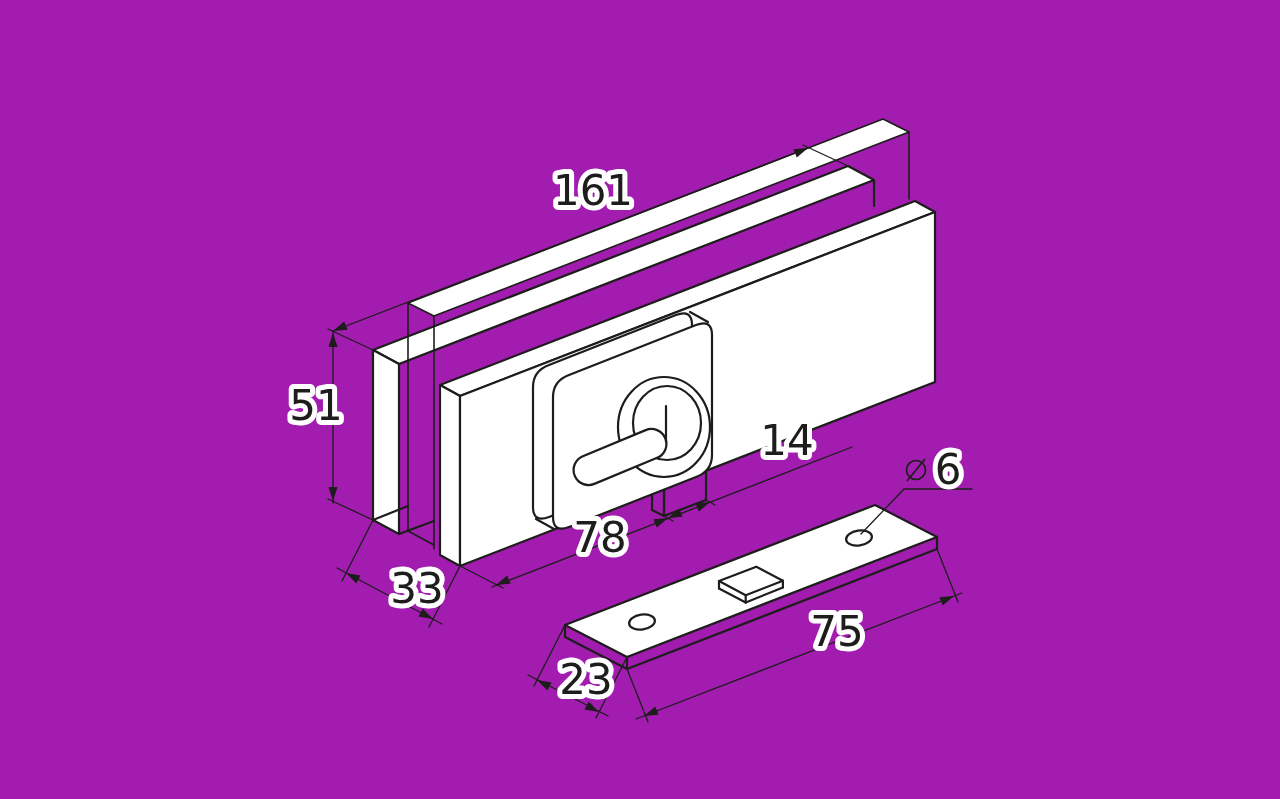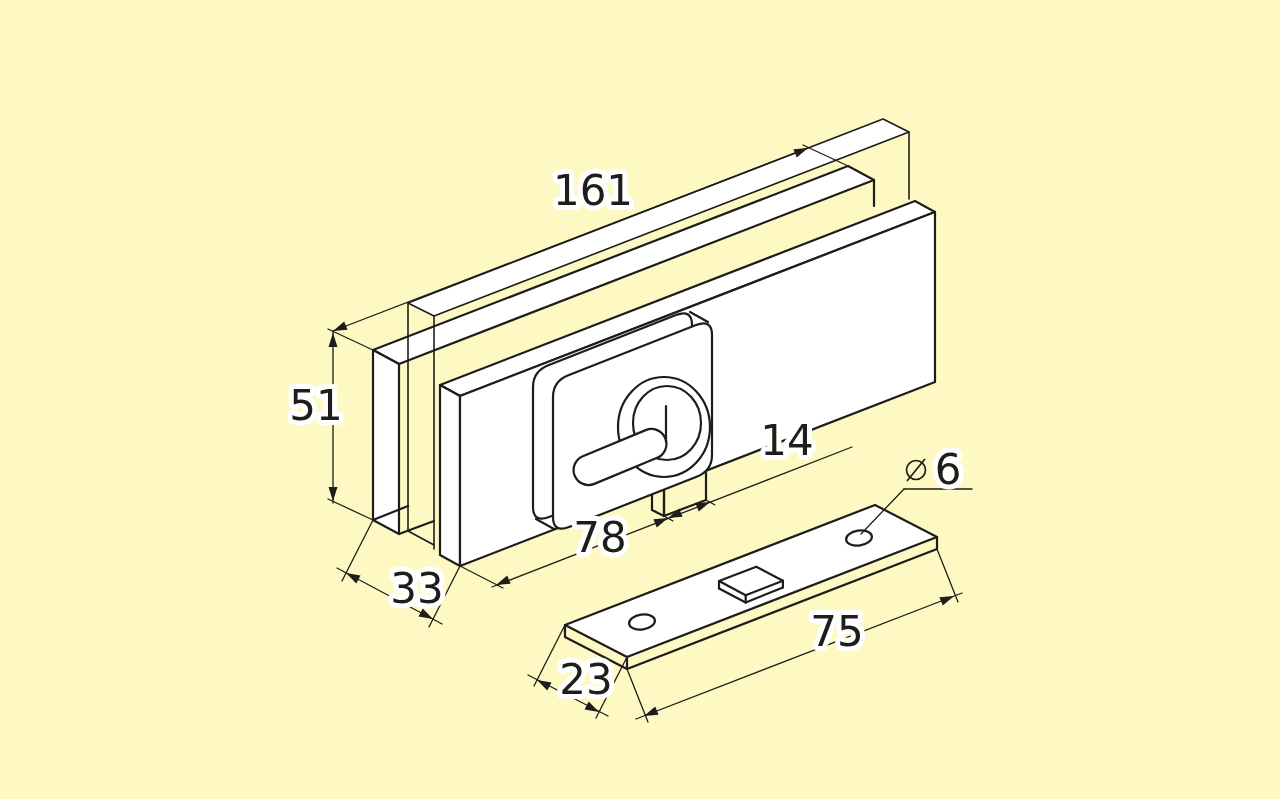--- a/index.html
+++ b/index.html
@@ -1,16 +1,16 @@
 <!DOCTYPE html>
 <html><head>
 <meta charset="utf-8">
 <style>
   html,body{margin:0;padding:0;background:#ffffff;}
-  #stage{position:relative;width:1280px;height:799px;background:#fef9c3;overflow:hidden;
+  #stage{position:relative;width:1280px;height:799px;background:#a21caf;overflow:hidden;
          font-family:"DejaVu Sans", sans-serif;}
   svg{display:block;}
   .part{fill:none;stroke:#1d1d1b;stroke-width:2.2;stroke-linejoin:round;stroke-linecap:round;}
   .partf{fill:#ffffff;stroke:#1d1d1b;stroke-width:2.2;stroke-linejoin:round;}
   .glass{fill:none;stroke:#1d1d1b;stroke-width:1.6;stroke-linejoin:round;stroke-linecap:round;}
   .glassf{fill:#ffffff;stroke:#1d1d1b;stroke-width:1.6;stroke-linejoin:round;}
   .dim{fill:none;stroke:#1d1d1b;stroke-width:1.3;stroke-linecap:round;}
   .arr{fill:#1d1d1b;stroke:none;}
   .lbl{font-family:"DejaVu Sans", sans-serif;font-size:42px;fill:#1d1d1b;text-anchor:middle;
        paint-order:stroke;stroke:#ffffff;stroke-width:10px;stroke-linejoin:round;}

